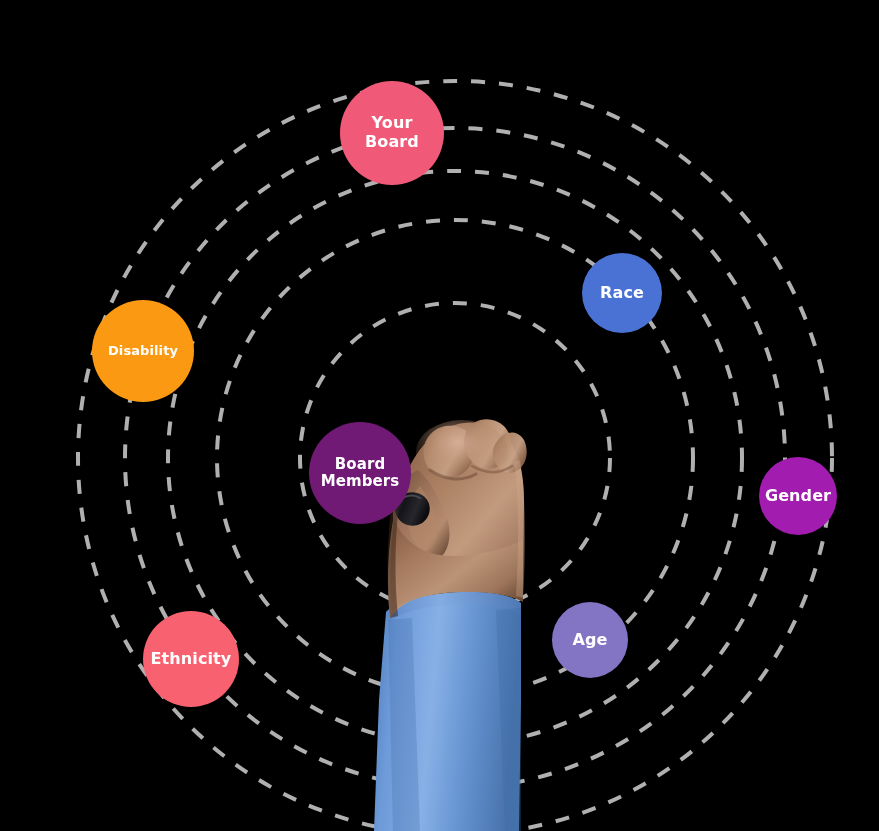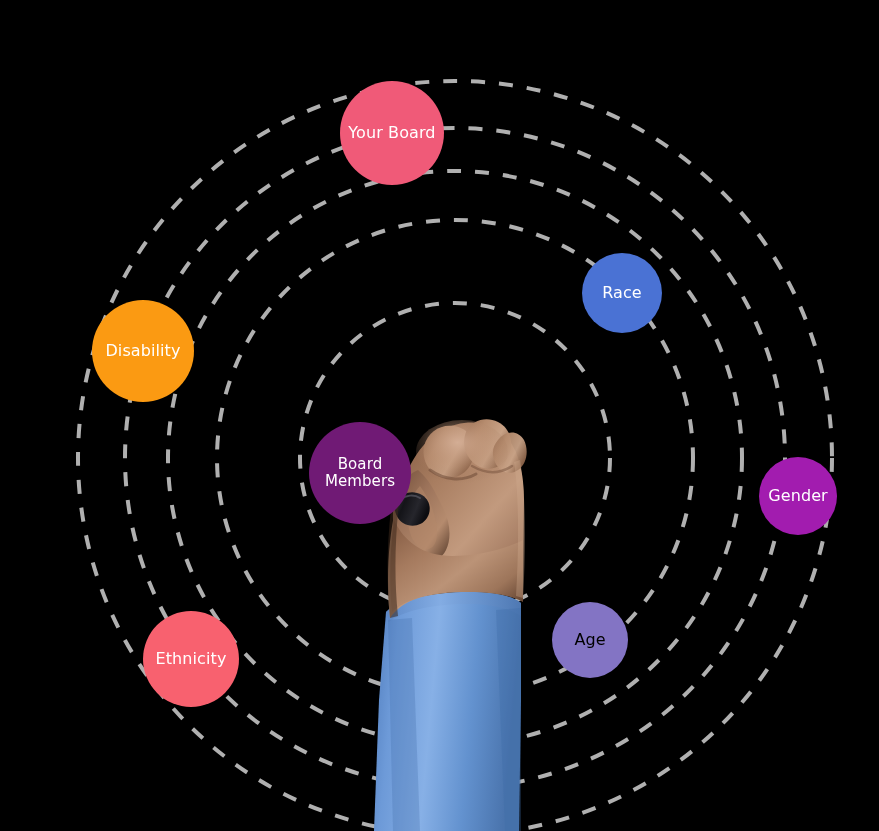--- a/index.html
+++ b/index.html
@@ -28,21 +28,21 @@
   #nodes-layer { z-index: 3; }
 
   .node {
     position: absolute;
     border-radius: 50%;
     display: flex;
     align-items: center;
     justify-content: center;
     text-align: center;
     color: #ffffff;
-    font-weight: 400;
+    font-weight: 700;
     line-height: 1.16;
     letter-spacing: 0.1px;
     box-sizing: border-box;
     user-select: none;
     -webkit-font-smoothing: antialiased;
   }
   .node-label {
     display: block;
     padding: 0 4px;
     white-space: pre-line;
@@ -204,31 +204,31 @@
     </g>
   </svg>
 
   <div id="nodes-layer">
       <div class="node" style="left: 340px; top: 81px; width: 104px; height: 104px; background: rgb(240, 90, 120); color: rgb(255, 255, 255); font-size: 16px;">
         <span class="node-label">Your Board</span>
       </div>
       <div class="node" style="left: 582px; top: 253px; width: 80px; height: 80px; background: rgb(74, 114, 212); color: #ffffff; font-size: 16px;">
         <span class="node-label">Race</span>
       </div>
-      <div class="node" style="left: 92px; top: 300px; width: 102px; height: 102px; background: rgb(251, 154, 18); color: rgb(255, 255, 255); font-size: 16px;">
+      <div class="node" style="left: 92px; top: 300px; width: 102px; height: 102px; background: rgb(251, 154, 18); color: rgb(255, 255, 255); font-size: 13px;">
         <span class="node-label">Disability</span>
       </div>
       <div class="node" style="left: 309px; top: 422px; width: 102px; height: 102px; background: #701a75; color: rgb(255, 255, 255); font-size: 15px;">
         <span class="node-label">Board
 Members</span>
       </div>
       <div class="node" style="left: 711px; top: 457px; width: 78px; height: 78px; background: #a21caf; color: rgb(255, 255, 255); font-size: 16px; margin-left: 48px;">
         <span class="node-label">Gender</span>
       </div>
       <div class="node" style="left: 143px; top: 611px; width: 96px; height: 96px; background: rgb(248, 97, 111); color: rgb(255, 255, 255); font-size: 16px;">
         <span class="node-label">Ethnicity</span>
       </div>
-      <div class="node" style="left: 552px; top: 602px; width: 76px; height: 76px; background: rgb(131, 116, 196); color: #000000; font-size: 16px;">
+      <div class="node" style="left: 552px; top: 602px; width: 76px; height: 76px; background: rgb(131, 116, 196); color: #ffffff; font-size: 16px;">
         <span class="node-label">Age</span>
       </div>
     </div>
 
 </div>
 
 </body></html>

